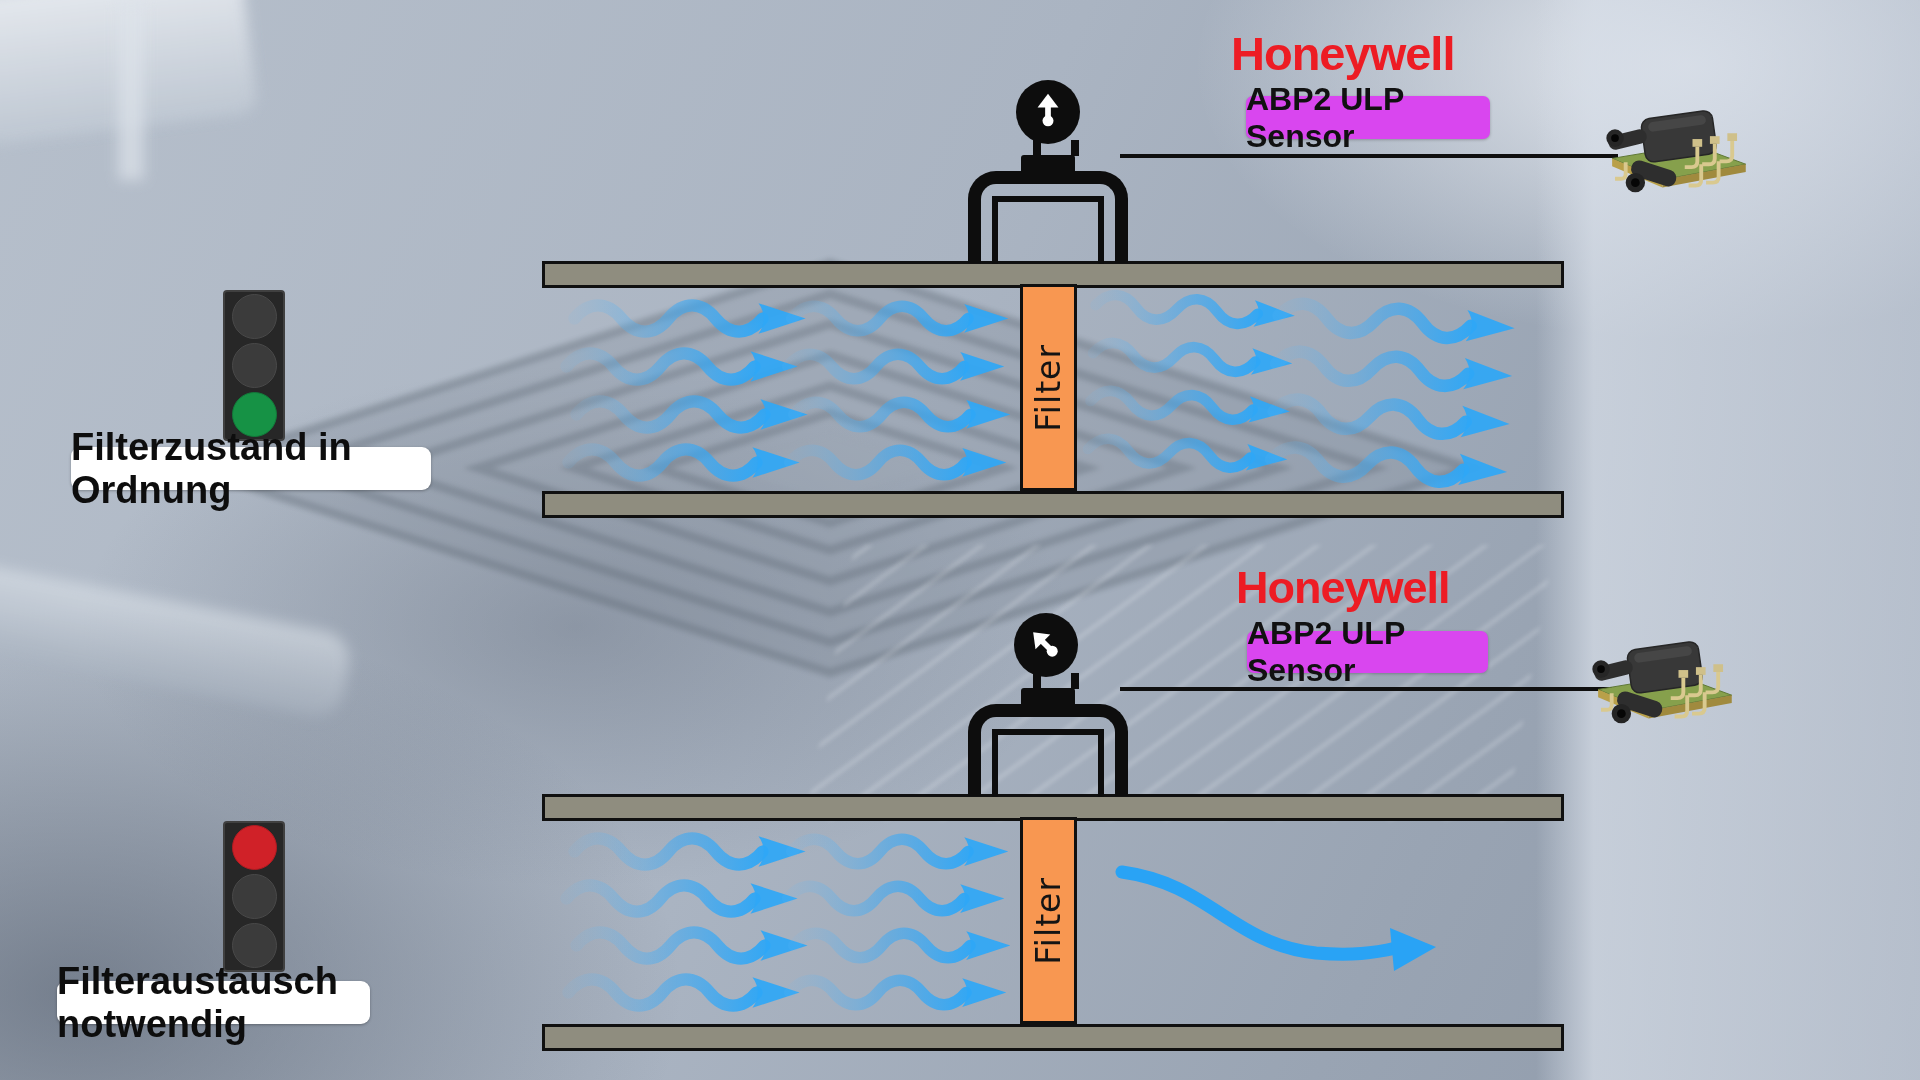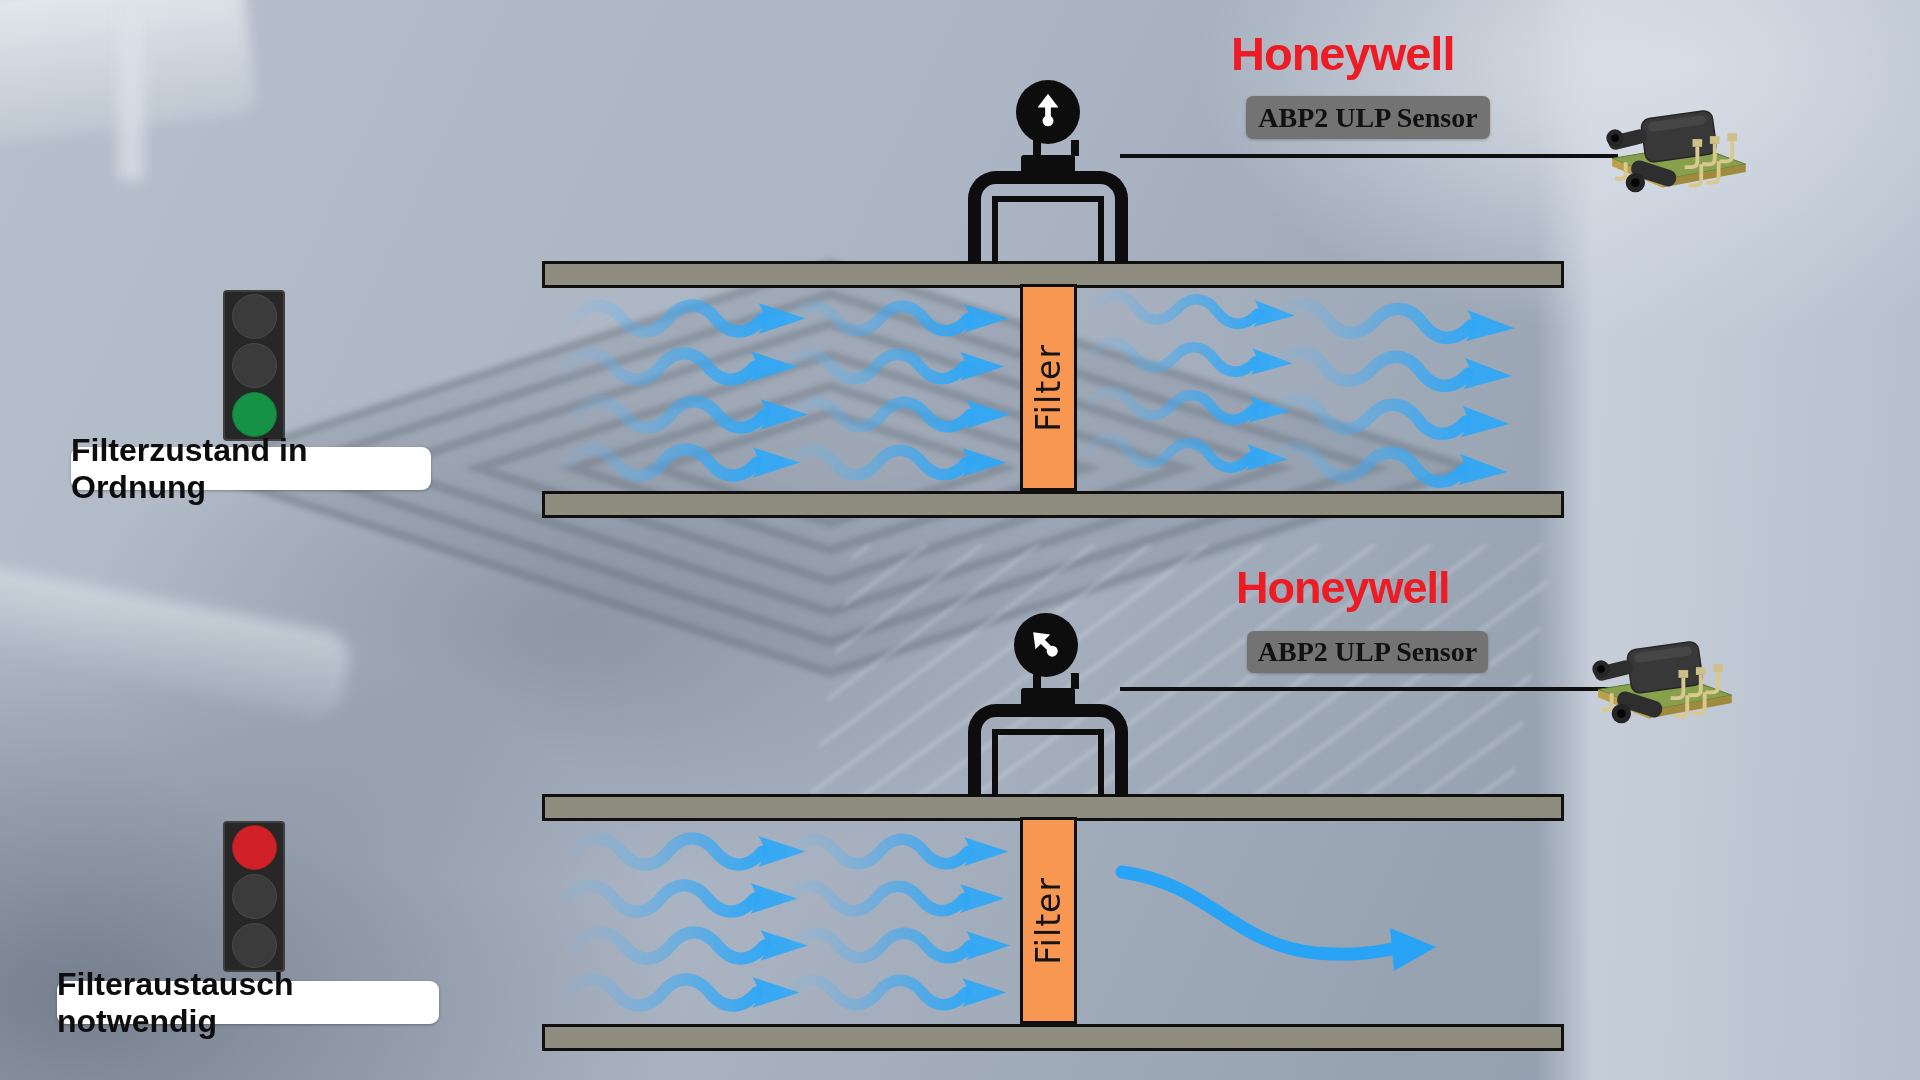--- a/index.html
+++ b/index.html
@@ -25,28 +25,28 @@
   .filterbar{position:absolute;left:1020px;width:57px;background:#f89751;border:3px solid #101010;box-sizing:border-box;
              display:flex;align-items:center;justify-content:center;z-index:3;}
   .filter-text{writing-mode:vertical-rl;transform:rotate(180deg);font:400 33px "DejaVu Sans",sans-serif;color:#141414;letter-spacing:1px;}
   .gauge{position:absolute;width:64px;height:64px;background:#0d0d0d;border-radius:50%;display:flex;align-items:center;justify-content:center;z-index:4;}
   .stem{position:absolute;width:30px;height:16px;border-left:8px solid #0d0d0d;border-right:8px solid #0d0d0d;box-sizing:content-box;z-index:4;}
   .gbase{position:absolute;width:54px;height:19px;background:#0d0d0d;border-radius:3px;z-index:4;}
   .bracket{position:absolute;left:968px;width:160px;height:92px;border:13px solid #0d0d0d;border-bottom:none;border-radius:28px 28px 0 0;box-sizing:border-box;z-index:4;}
   .bracket-inner{position:absolute;left:992px;width:112px;height:68px;border:6px solid #0d0d0d;border-bottom:none;box-sizing:border-box;z-index:4;}
   .pline{position:absolute;height:4px;background:#0f0f0f;z-index:2;}
   .hw{position:absolute;color:#ed1c24;font-weight:bold;letter-spacing:-1px;z-index:5;text-align:center;}
-  .abp{position:absolute;background:#737373;border-radius:7px;color:#111;font-weight:bold;font-size:28px;
-       display:flex;align-items:center;justify-content:center;box-shadow:0 1px 3px rgba(0,0,0,.25);z-index:5;font-family:Liberation Serif, serif;}
+  .abp{position:absolute;background:#d946ef;border-radius:7px;color:#111;font-weight:bold;font-size:32px;
+       display:flex;align-items:center;justify-content:center;box-shadow:0 1px 3px rgba(0,0,0,.25);z-index:5;}
   .tl{position:absolute;left:223px;width:62px;height:151px;background:#272727;border:2px solid #404040;border-radius:4px;
       display:flex;flex-direction:column;align-items:center;justify-content:center;gap:4px;box-sizing:border-box;z-index:5;}
   .lamp{width:45px;height:45px;border-radius:50%;background:#3b3b3b;border:1px solid #494949;box-sizing:border-box;}
   .on-green{background:#169245;border-color:#127a3a;}
   .on-red{background:#d02128;border-color:#b01c22;}
-  .status{position:absolute;background:#fff;border-radius:9px;color:#0d0d0d;font-weight:bold;font-size:32px;
+  .status{position:absolute;background:#fff;border-radius:9px;color:#0d0d0d;font-weight:bold;font-size:38px;
           display:flex;align-items:center;justify-content:center;box-shadow:0 1px 3px rgba(0,0,0,.3);z-index:5;}
   .chip{position:absolute;z-index:5;}
   .flow{position:absolute;inset:0;z-index:2;pointer-events:none;}
 </style>
 </head>
 <body>
 
 <div class="canvas">
 
   <div class="bg"></div>
@@ -215,16 +215,16 @@
     <div class="duct" style="top:1024px"></div>
     <div class="filterbar" style="top:817px;height:207px">
       <span class="filter-text">Filter</span>
     </div>
 
     <div class="tl" style="top:821px">
       <div class="lamp on-red"></div>
       <div class="lamp"></div>
       <div class="lamp"></div>
     </div>
-    <div class="status" style="left:57px;top:981px;width:382px;height:43px">Filteraustausch notwendig</div>
+    <div class="status" style="left:57px;top:981px;width:313px;height:43px">Filteraustausch notwendig</div>
   </section>
 
 </div>
 
 </body></html>

